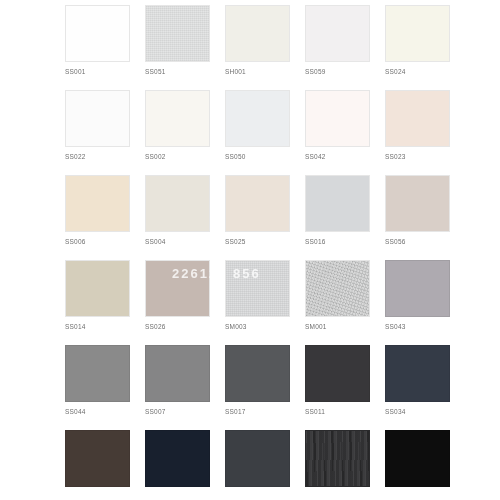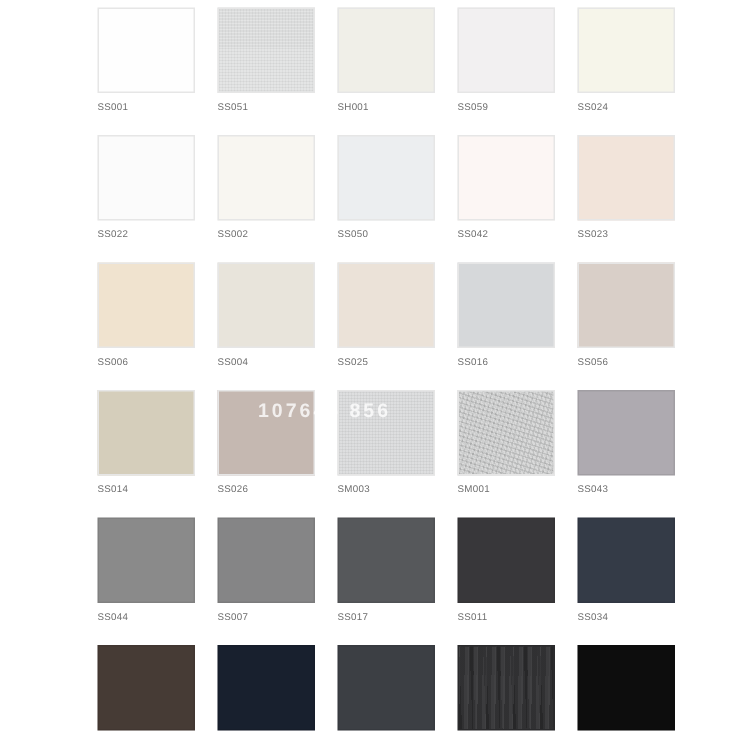--- a/index.html
+++ b/index.html
@@ -234,13 +234,13 @@
       <div class="swatch-label" style="color: rgb(110, 110, 110);"></div>
     </div>
     <div class="swatch-cell">
       <div class="swatch-chip" style="background-color: rgb(13, 13, 13);"></div>
       <div class="swatch-label" style="color: rgb(110, 110, 110);"></div>
     </div>
   </div>
 
 </div>
 
-<div id="watermark" style="color: rgba(255, 255, 255, 0.78);">107646 856</div>
+<div id="watermark" style="color: rgba(255, 255, 255, 0.78);">226126 856</div>
 
 </body></html>

